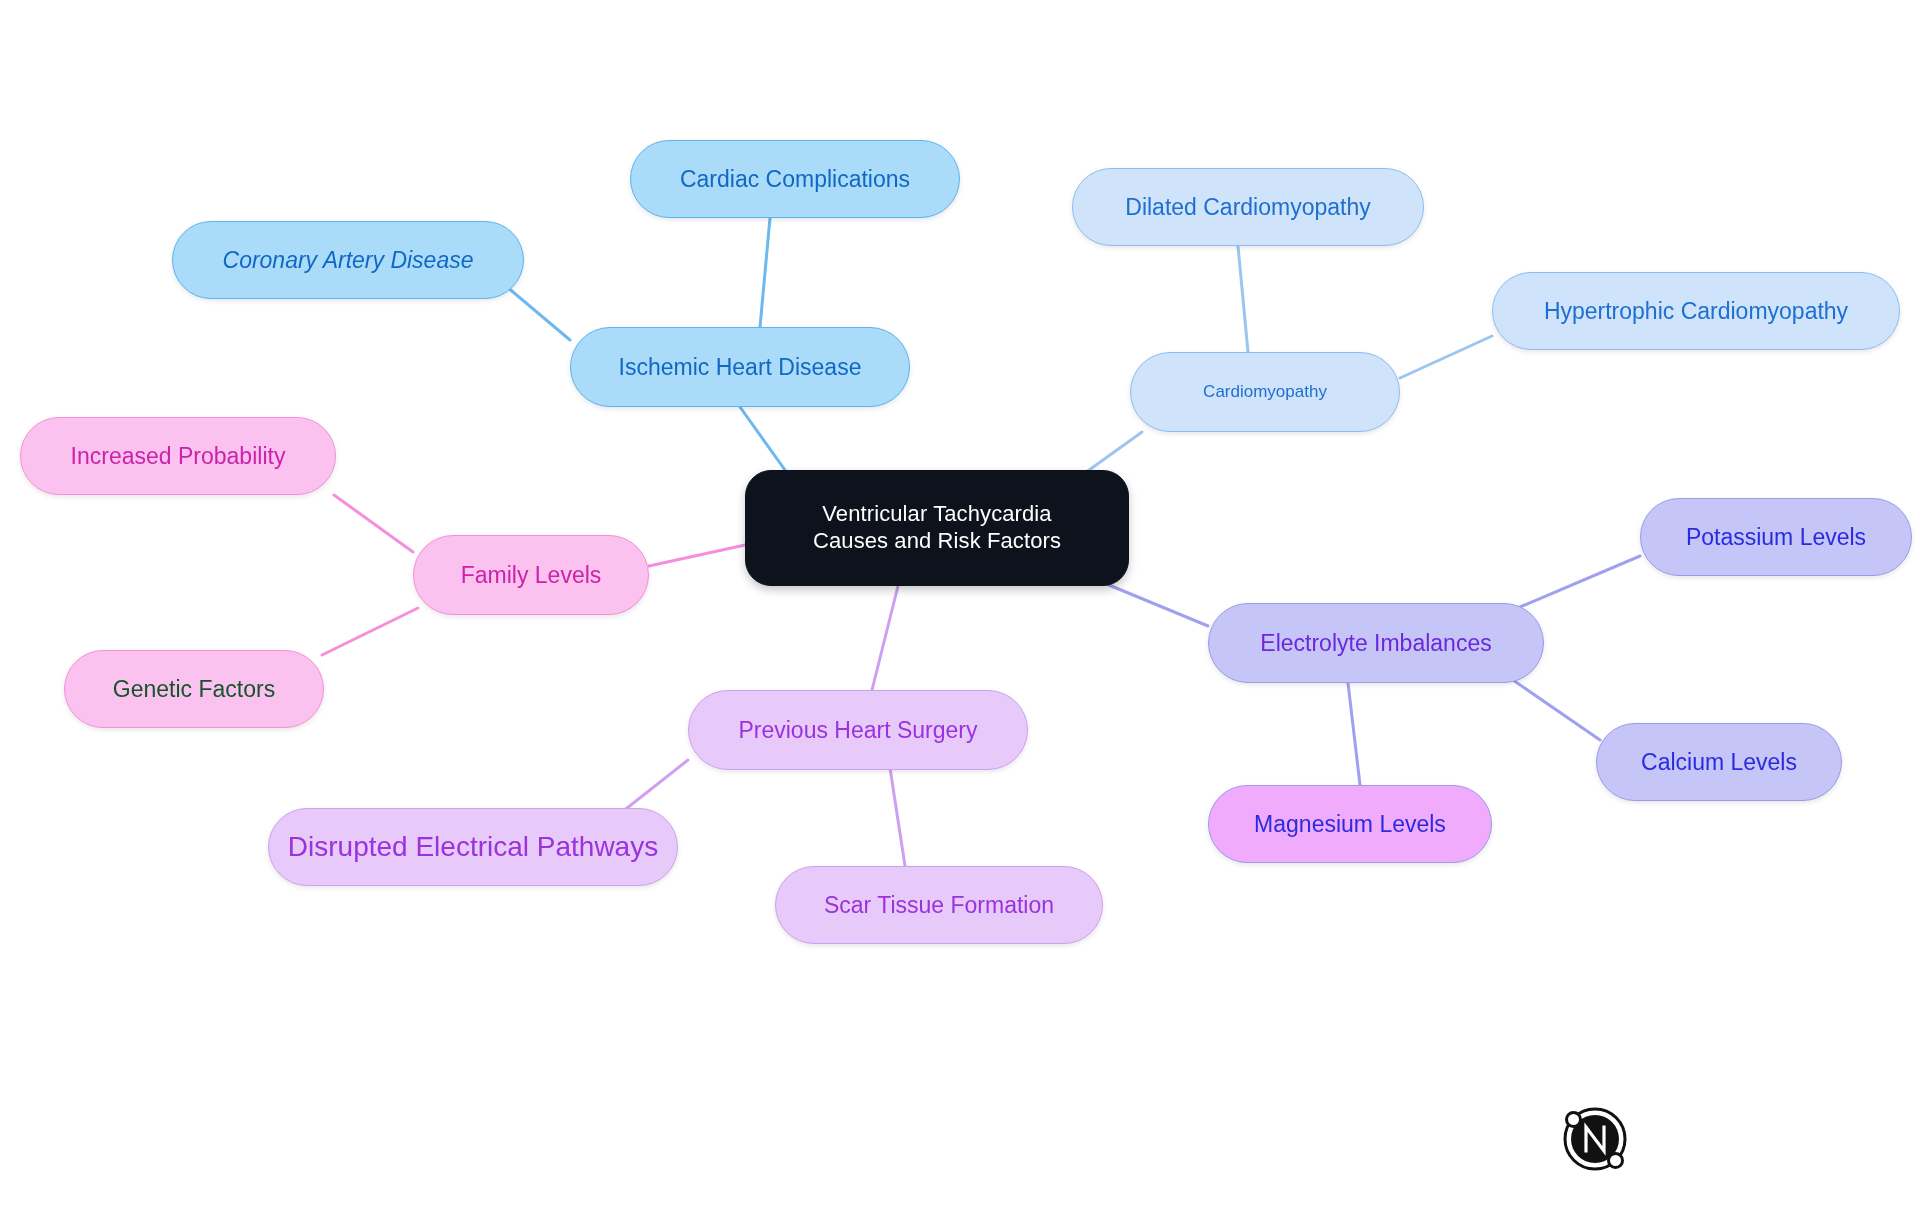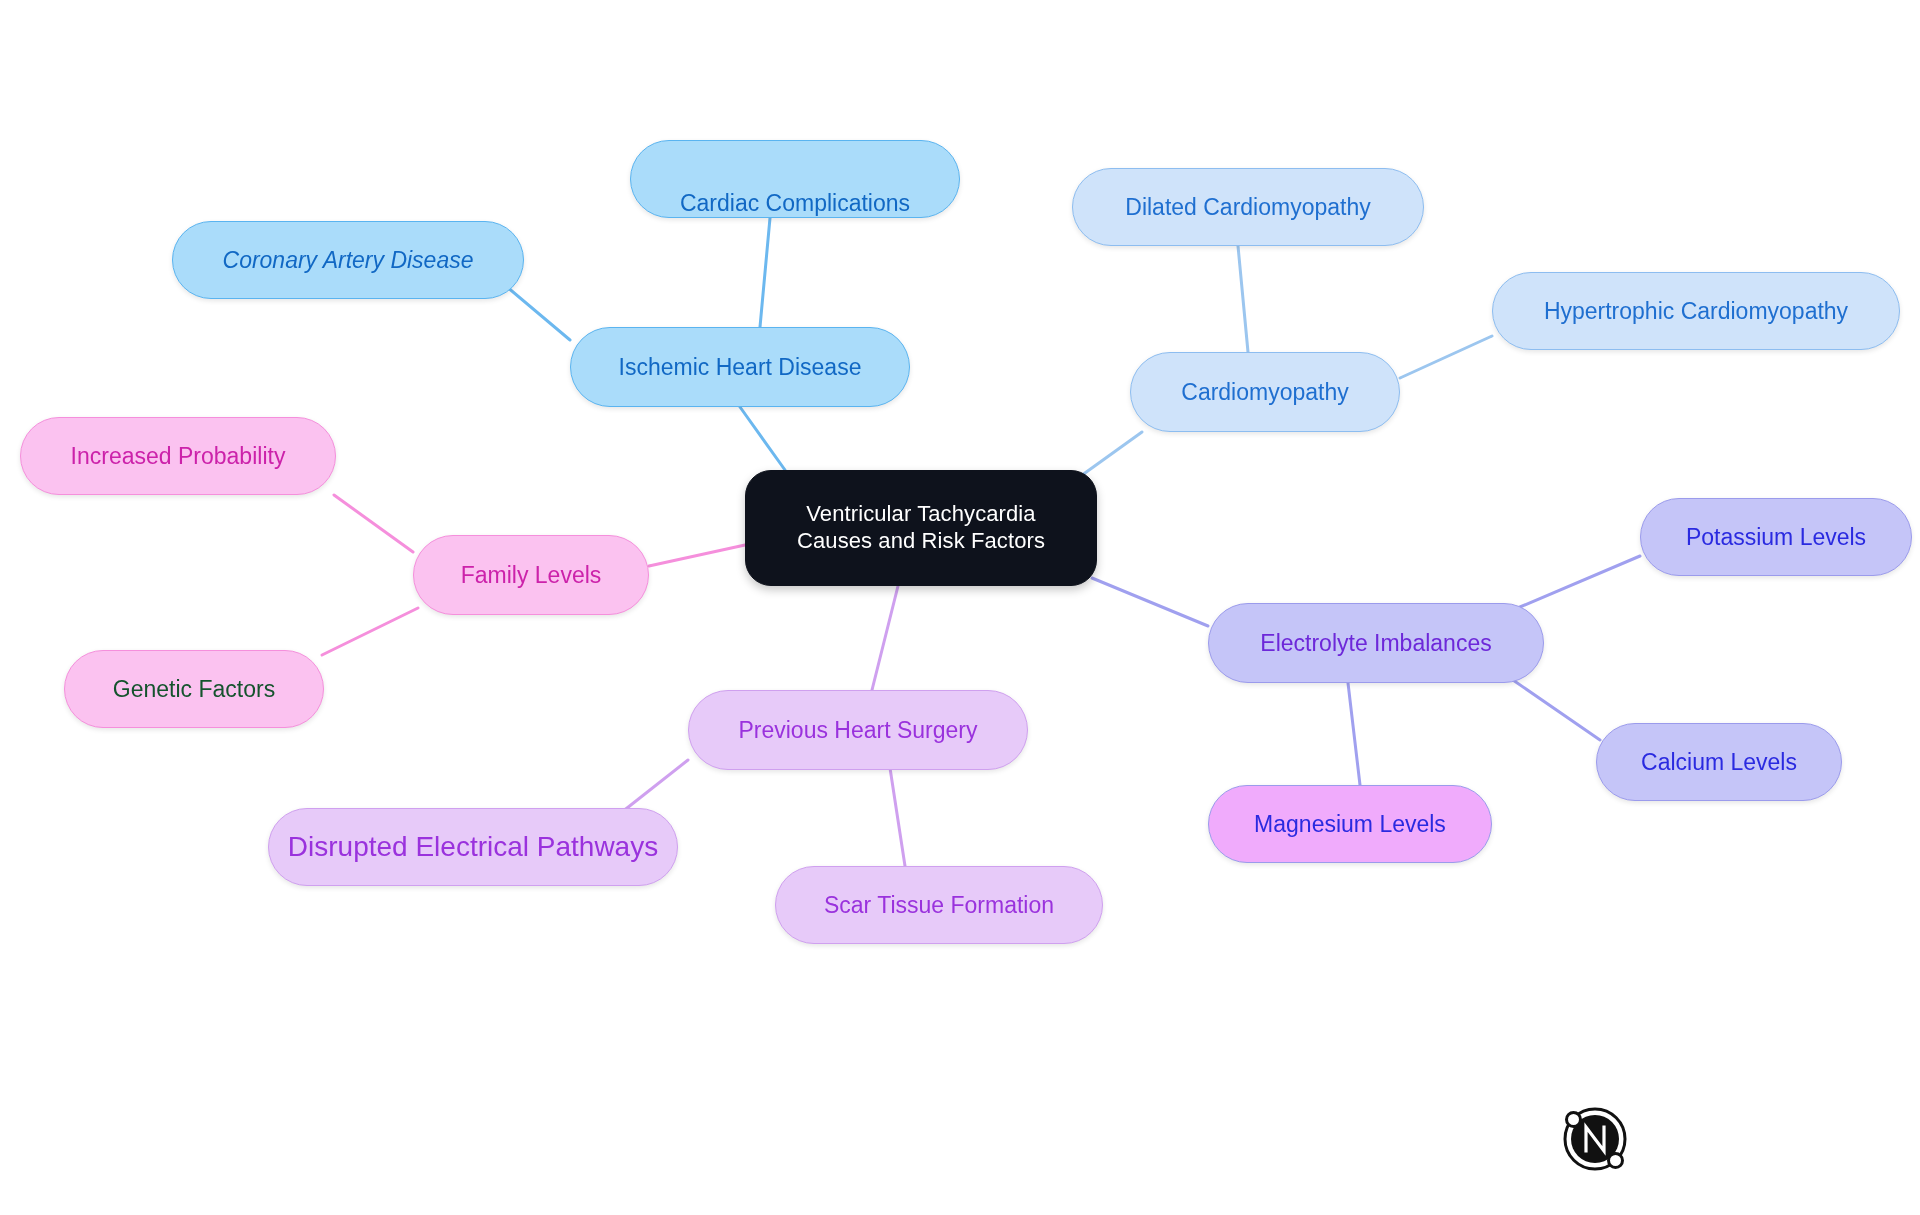--- a/index.html
+++ b/index.html
@@ -106,26 +106,26 @@
       <line x1="1348" y1="683" x2="1360" y2="785" stroke="#a0a0ef" stroke-width="3" stroke-linecap="round"></line>
       <line x1="898" y1="586" x2="872" y2="690" stroke="#cfa0ef" stroke-width="3" stroke-linecap="round"></line>
       <line x1="688" y1="760" x2="622" y2="812" stroke="#cfa0ef" stroke-width="3" stroke-linecap="round"></line>
       <line x1="890" y1="768" x2="905" y2="866" stroke="#cfa0ef" stroke-width="3" stroke-linecap="round"></line>
       <line x1="745" y1="545" x2="649" y2="566" stroke="#f58fdc" stroke-width="3" stroke-linecap="round"></line>
       <line x1="413" y1="552" x2="334" y2="495" stroke="#f58fdc" stroke-width="3" stroke-linecap="round"></line>
       <line x1="418" y1="608" x2="322" y2="655" stroke="#f58fdc" stroke-width="3" stroke-linecap="round"></line>
     </svg>
 
   <div id="nodes">
-      <div class="node root" style="left: 745px; top: 470px; width: 352px; height: 116px; background: rgb(14, 18, 28); border-color: rgb(14, 18, 28); color: rgb(255, 255, 255); font-size: 22px;"><span class="node-label">Ventricular Tachycardia
+      <div class="node root" style="left: 745px; top: 470px; width: 384px; height: 116px; background: rgb(14, 18, 28); border-color: rgb(14, 18, 28); color: rgb(255, 255, 255); font-size: 22px;"><span class="node-label">Ventricular Tachycardia
 Causes and Risk Factors</span></div>
       <div class="node" style="left: 570px; top: 327px; width: 340px; height: 80px; background: rgb(170, 220, 250); border-color: rgb(90, 180, 240); color: rgb(17, 104, 196); font-size: 23px;"><span class="node-label">Ischemic Heart Disease</span></div>
-      <div class="node" style="left: 630px; top: 140px; width: 330px; height: 78px; background: rgb(170, 220, 250); border-color: rgb(90, 180, 240); color: rgb(17, 104, 196); font-size: 23px; align-items: flex-end;"><span class="node-label">Cardiac Complications</span></div>
+      <div class="node" style="left: 630px; top: 140px; width: 330px; height: 78px; background: rgb(170, 220, 250); border-color: rgb(90, 180, 240); color: rgb(17, 104, 196); font-size: 23px;"><span class="node-label">Cardiac Complications</span></div>
       <div class="node" style="left: 172px; top: 221px; width: 352px; height: 78px; background: rgb(170, 220, 250); border-color: rgb(90, 180, 240); color: rgb(17, 104, 196); font-size: 23px; font-style: italic;"><span class="node-label">Coronary Artery Disease</span></div>
-      <div class="node" style="left: 1130px; top: 352px; width: 270px; height: 80px; background: rgb(207, 227, 250); border-color: rgb(141, 189, 240); color: rgb(31, 111, 208); font-size: 23px;"><span class="node-label">Cardiomyopathy</span></div>
+      <div class="node" style="left: 1130px; top: 352px; width: 270px; height: 80px; background: rgb(207, 227, 250); border-color: rgb(141, 189, 240); color: rgb(31, 111, 208); font-size: 17px;"><span class="node-label">Cardiomyopathy</span></div>
       <div class="node" style="left: 1072px; top: 168px; width: 352px; height: 78px; background: rgb(207, 227, 250); border-color: rgb(141, 189, 240); color: rgb(31, 111, 208); font-size: 23px;"><span class="node-label">Dilated Cardiomyopathy</span></div>
       <div class="node" style="left: 1492px; top: 272px; width: 408px; height: 78px; background: rgb(207, 227, 250); border-color: rgb(141, 189, 240); color: rgb(31, 111, 208); font-size: 23px;"><span class="node-label">Hypertrophic Cardiomyopathy</span></div>
       <div class="node" style="left: 1208px; top: 603px; width: 336px; height: 80px; background: rgb(197, 197, 248); border-color: rgb(155, 155, 236); color: #6d28d9; font-size: 23px;"><span class="node-label">Electrolyte Imbalances</span></div>
       <div class="node" style="left: 1640px; top: 498px; width: 272px; height: 78px; background: rgb(197, 197, 248); border-color: rgb(155, 155, 236); color: rgb(42, 42, 224); font-size: 23px;"><span class="node-label">Potassium Levels</span></div>
       <div class="node" style="left: 1596px; top: 723px; width: 246px; height: 78px; background: rgb(197, 197, 248); border-color: rgb(155, 155, 236); color: rgb(42, 42, 224); font-size: 23px;"><span class="node-label">Calcium Levels</span></div>
       <div class="node" style="left: 1208px; top: 785px; width: 284px; height: 78px; background: #f0abfc; border-color: rgb(155, 155, 236); color: rgb(42, 42, 224); font-size: 23px;"><span class="node-label">Magnesium Levels</span></div>
       <div class="node" style="left: 688px; top: 690px; width: 340px; height: 80px; background: rgb(231, 202, 249); border-color: rgb(207, 160, 239); color: rgb(154, 50, 221); font-size: 23px; justify-content: center;"><span class="node-label">Previous Heart Surgery</span></div>
       <div class="node" style="left: 268px; top: 808px; width: 410px; height: 78px; background: rgb(231, 202, 249); border-color: rgb(207, 160, 239); color: rgb(154, 50, 221); font-size: 28px;"><span class="node-label">Disrupted Electrical Pathways</span></div>
       <div class="node" style="left: 775px; top: 866px; width: 328px; height: 78px; background: rgb(231, 202, 249); border-color: rgb(207, 160, 239); color: rgb(154, 50, 221); font-size: 23px;"><span class="node-label">Scar Tissue Formation</span></div>
       <div class="node" style="left: 413px; top: 535px; width: 236px; height: 80px; background: rgb(251, 194, 240); border-color: rgb(245, 143, 220); color: rgb(204, 34, 170); font-size: 23px;"><span class="node-label">Family Levels</span></div>

